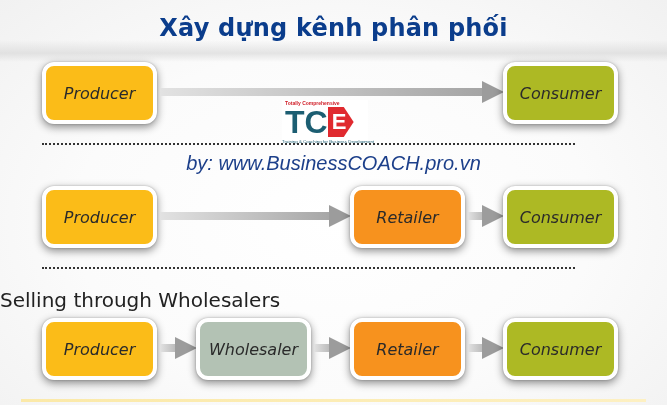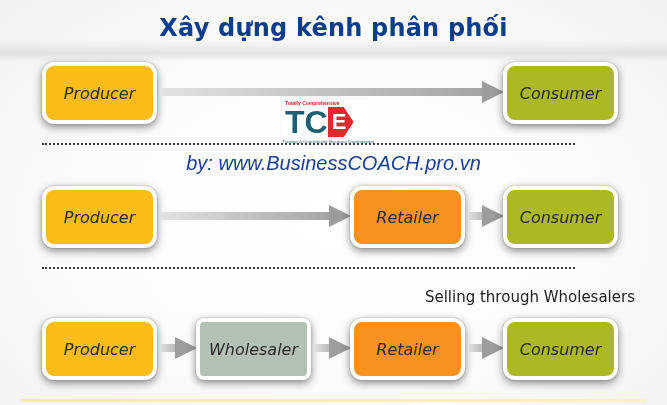--- a/index.html
+++ b/index.html
@@ -46,22 +46,22 @@
   .divider {
     position:absolute; left:42px; width:533px; height:0;
     border-top:2px dotted #333;
   }
   .byline {
     position:absolute; left:0; width:667px; top:152px; text-align:center;
     font-family:"Liberation Sans", sans-serif; font-style:italic;
     font-size:20px; color:#1c3f8a;
   }
   .subtitle {
-    position:absolute; left:0; width:635px; top:288px; text-align:right;
-    font-family:"DejaVu Sans", sans-serif; font-size:15px; color:#222;
+    position:absolute; left:0; width:635px; top:288px; text-align:left;
+    font-family:"DejaVu Sans", sans-serif; font-size:20px; color:#222;
   }
   .logo {
     position:absolute; left:282px; top:100px; width:86px; height:48px;
     background:#ffffff;
   }
   .logo .tag-top {
     position:absolute; left:3px; top:0; font-size:5px; color:#d1202a;
     font-family:"Liberation Sans", sans-serif; font-weight:bold; white-space:nowrap;
   }
   .logo .letters {
@@ -144,21 +144,21 @@
   <div class="subtitle">Selling through Wholesalers</div>
 
   <div>
     <div class="node" style="left:42px; top:318px; background:#fbbc18;">
       <span>Producer</span>
     </div>
     <div class="arrow" style="left:160px; top:340px; width:37px;">
       <div class="shaft"></div>
         <div class="head"></div>
     </div>
-    <div class="node" style="left:196px; top:318px; background:#b3c2b4;border-radius:8px;">
+    <div class="node" style="left:196px; top:318px; background:#b3c2b4;">
       <span>Wholesaler</span>
     </div>
     <div class="arrow" style="left:314px; top:340px; width:37px;">
       <div class="shaft"></div>
         <div class="head"></div>
     </div>
     <div class="node" style="left:350px; top:318px; background:#f7921e;">
       <span>Retailer</span>
     </div>
     <div class="arrow" style="left:468px; top:340px; width:36px;">

